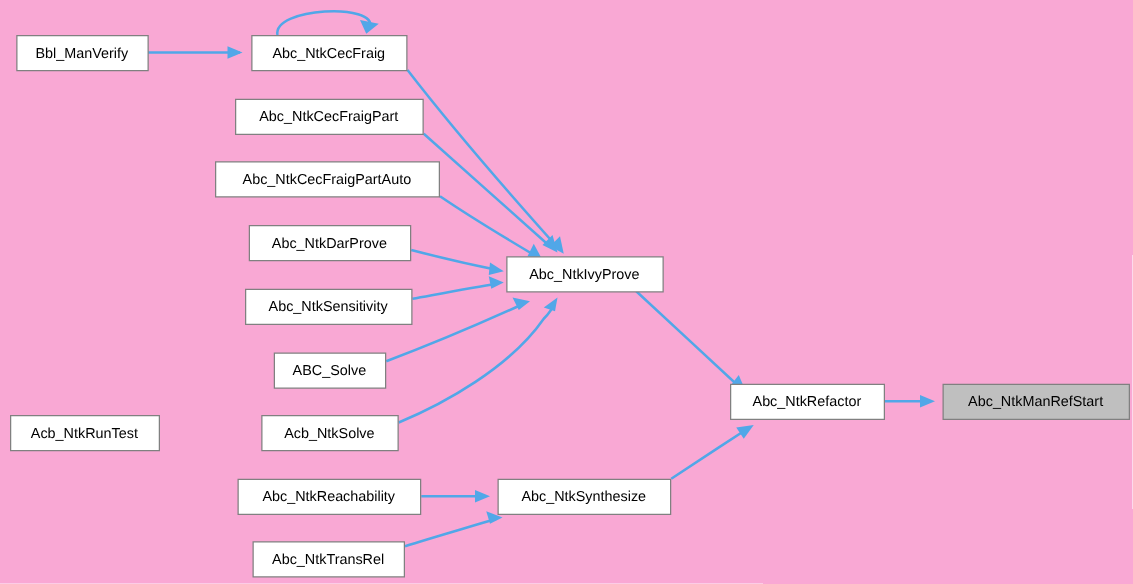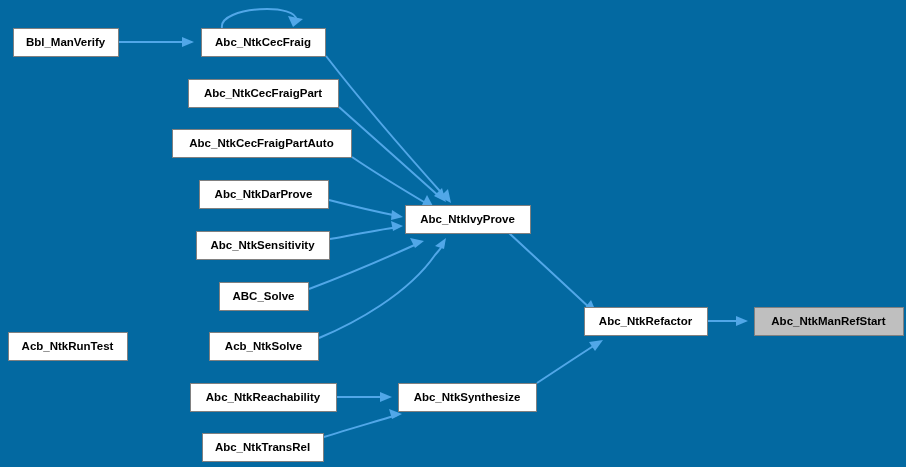--- a/index.html
+++ b/index.html
@@ -4,24 +4,23 @@
 <style>
   html, body {
     margin: 0;
     padding: 0;
     background: #ffffff;
   }
   #graph-root {
     position: relative;
     width: 906px;
     height: 467px;
-    background: #0369a1;
+    background: #f9a8d4;
     overflow: hidden;
     font-family: "Liberation Sans", sans-serif;
-    font-weight: bold;
   }
   #graph-svg {
     position: absolute;
     top: 0;
     left: 0;
     width: 906px;
     height: 467px;
   }
   .node-rect {
     stroke: #808080;

